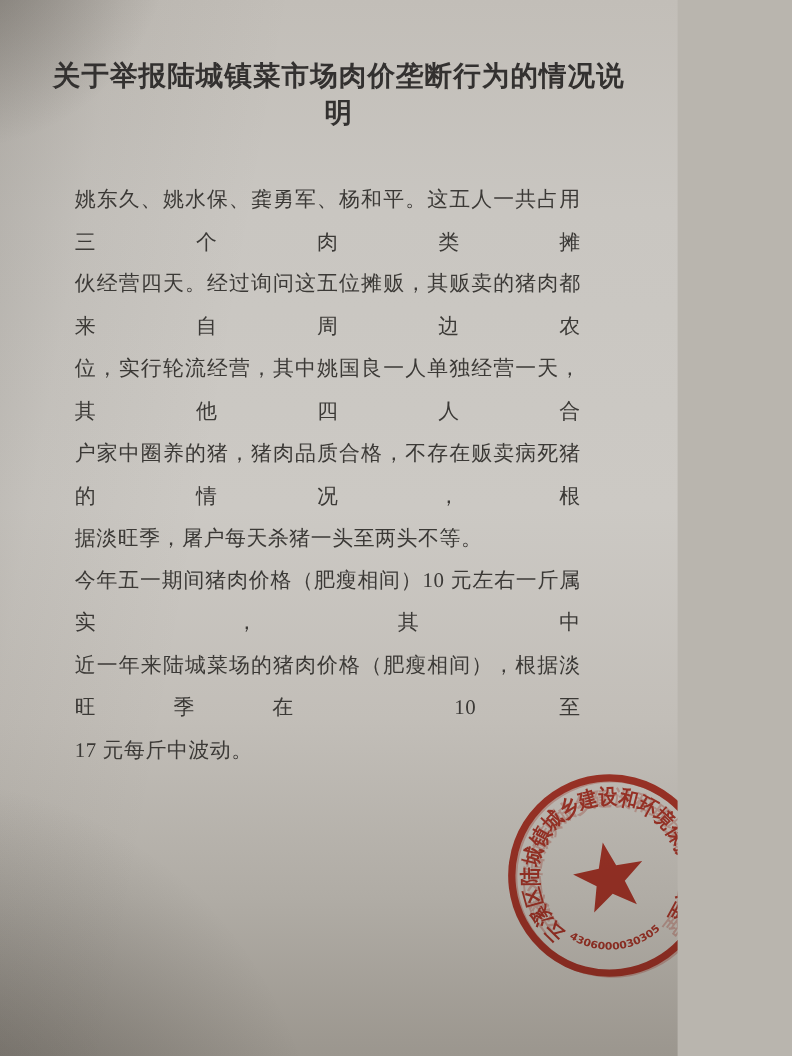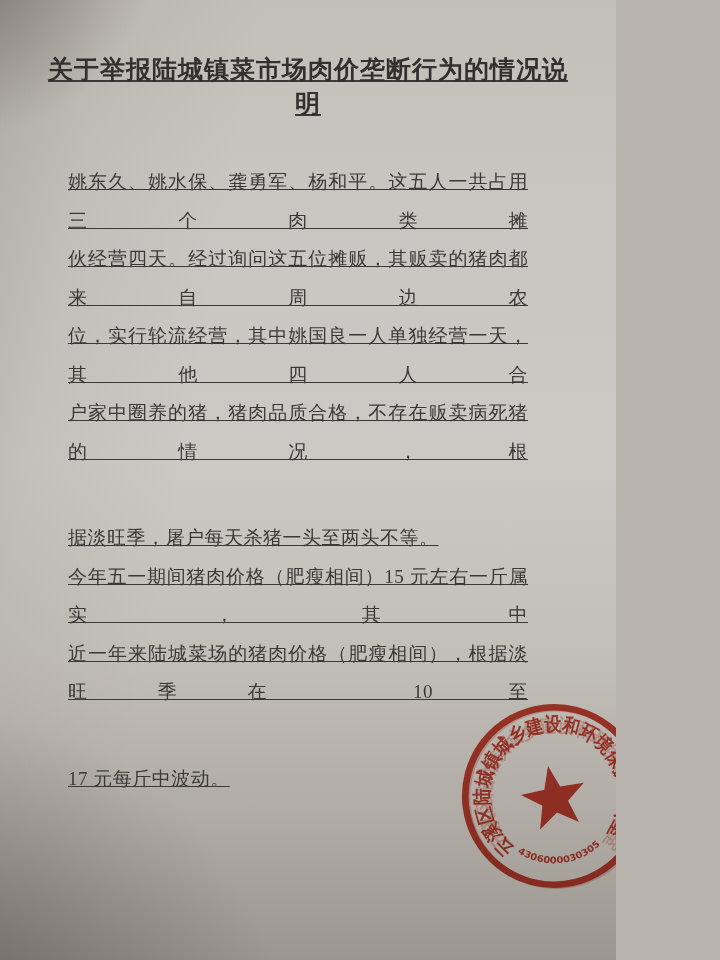--- a/index.html
+++ b/index.html
@@ -9,42 +9,41 @@
   }
   .page {
     position: relative; width: 616px; height: 960px; overflow: hidden;
     font-family: "Liberation Serif", "DejaVu Serif", serif;
     color: #3b3936;
     background:
       radial-gradient(circle 280px at -40px -60px, rgba(38,33,27,0.38), rgba(38,33,27,0) 70%),
       radial-gradient(circle 520px at -80px 1080px, rgba(28,24,20,0.42), rgba(28,24,20,0) 72%),
       linear-gradient(100deg, rgba(52,46,38,0.16) 0%, rgba(52,46,38,0.05) 14%, rgba(0,0,0,0) 34%),
       linear-gradient(180deg, #c2beb8 0%, #c9c6c1 20%, #ccc9c4 48%, #c2beb8 68%, #b0aca5 85%, #9b968e 100%);
-    text-decoration: underline;
   }
   .doc-title {
     margin: 53px 40px 0 40px;
     text-align: center;
     font-size: 25px; font-weight: bold;
     letter-spacing: 1px;
     line-height: 34px;
     color: #333130;
   }
   .body-text { margin: 42px 88px 0 68px; }
   .tline {
     font-size: 19px;
     line-height: 38.5px;
     letter-spacing: 0.5px;
     text-align: justify;
     text-align-last: justify;
     text-justify: inter-character;
     color: #3b3936;
   }
   .tline.ind { text-indent: 2em; }
-  .tline.end { text-align-last: left; margin-top: 48px; }
+  .tline.end { text-align-last: left; }
   .seal {
     position: absolute; left: 452px; top: 694px;
     width: 204px; height: 204px;
     transform: rotate(-7deg);
     mix-blend-mode: multiply;
     opacity: 0.95;
   }
   .seal svg { width: 100%; height: 100%; display: block; }
 </style>
 </head>
@@ -56,21 +55,21 @@
 
   <div class="body-text">
     <div class="para">
       <div class="tline">姚东久、姚水保、龚勇军、杨和平。这五人一共占用三个肉类摊</div>
       <div class="tline">伙经营四天。经过询问这五位摊贩，其贩卖的猪肉都来自周边农</div>
       <div class="tline">位，实行轮流经营，其中姚国良一人单独经营一天，其他四人合</div>
       <div class="tline">户家中圈养的猪，猪肉品质合格，不存在贩卖病死猪的情况，根</div>
       <div class="tline end">据淡旺季，屠户每天杀猪一头至两头不等。</div>
     </div>
     <div class="para">
-      <div class="tline">今年五一期间猪肉价格（肥瘦相间）15 元左右一斤属实，其中</div>
+      <div class="tline">今年五一期间猪肉价格（肥瘦相间）10 元左右一斤属实，其中</div>
       <div class="tline">近一年来陆城菜场的猪肉价格（肥瘦相间），根据淡旺季在 10 至</div>
       <div class="tline end">17 元每斤中波动。</div>
     </div>
   </div>
 
   <div class="seal">
     <svg viewBox="0 0 200 200" xmlns="http://www.w3.org/2000/svg" xmlns:xlink="http://www.w3.org/1999/xlink">
       <defs>
         <path id="arcTop" d="M 55.5 146 A 64 64 0 1 1 144.5 146" fill="none"></path>
         <path id="arcBottom" d="M 57.6 150.6 A 66 66 0 0 0 142.4 150.6" fill="none"></path>

